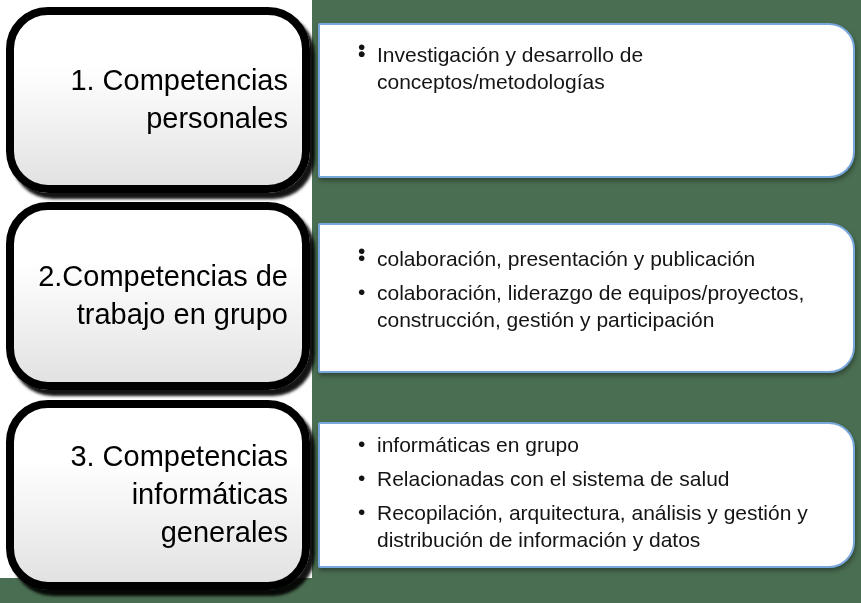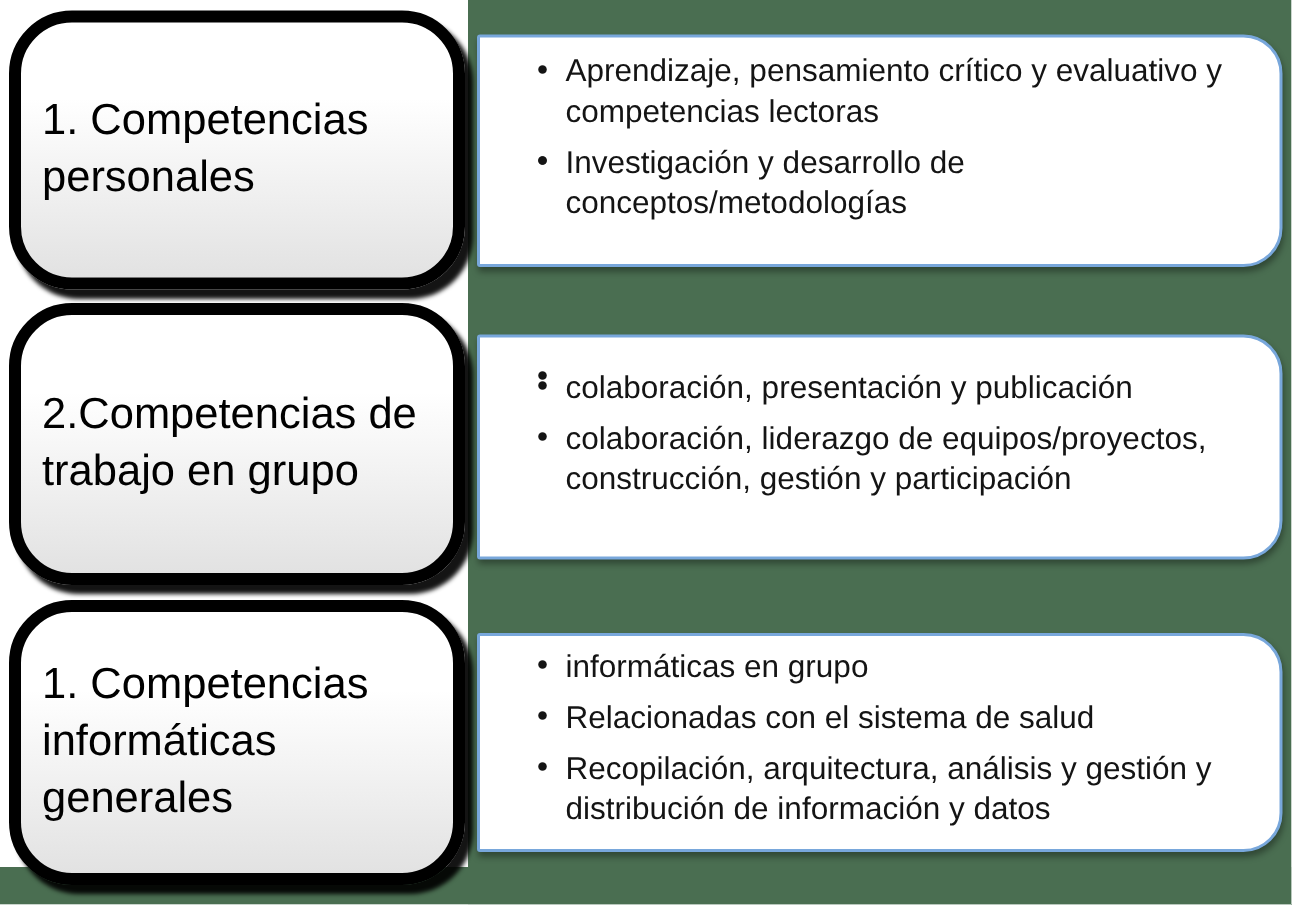--- a/index.html
+++ b/index.html
@@ -54,42 +54,42 @@
     font-size:21px;
   }
   
   .row-box{
     position:absolute;left:6px;width:304px;
     background:linear-gradient(180deg,#ffffff 30%,#e2e2e2 100%);
     border:8px solid var(--box-border);
     border-radius:42px;
     box-shadow:5px 6px 3px rgba(0,0,0,0.92);
     display:flex;align-items:center;justify-content:center;
-    text-align:left;
+    text-align:right;
   }
   .box1{top:7px;height:186px;}
   .box2{top:202px;height:188px;}
   .box3{top:400px;height:190px;}
   .box-label{
     font-size:29px;line-height:1.3;
     padding:0 14px;
     color:#000;
   }
 </style>
 </head>
 <body>
 
 <div class="canvas">
 
   <div class="green-column"></div>
   <div class="green-bar"></div>
 
   <div class="panel panel1">
     <ul class="bullets">
-      <li><span class="dot">•</span><span class="txt">Aprendizaje, pensamiento crítico y evaluativo y competencias lectoras</span></li>
+      <li><span class="dot">•</span></li>
       <li><span class="dot">•</span></li>
       <li><span class="dot">•</span><span class="txt">Investigación y desarrollo de conceptos/metodologías</span></li>
     </ul>
   </div>
   <div class="row-box box1">
     <div class="box-label">1. Competencias personales</div>
   </div>
 
   <div class="panel panel2">
     <ul class="bullets">
@@ -103,16 +103,16 @@
   </div>
 
   <div class="panel panel3">
     <ul class="bullets">
       <li><span class="dot">•</span><span class="txt">informáticas en grupo</span></li>
       <li><span class="dot">•</span><span class="txt">Relacionadas con el sistema de salud</span></li>
       <li><span class="dot">•</span><span class="txt">Recopilación, arquitectura, análisis y gestión y distribución de información y datos</span></li>
     </ul>
   </div>
   <div class="row-box box3">
-    <div class="box-label">1. Competencias informáticas generales</div>
+    <div class="box-label">3. Competencias informáticas generales</div>
   </div>
 
 </div>
 
 </body></html>

